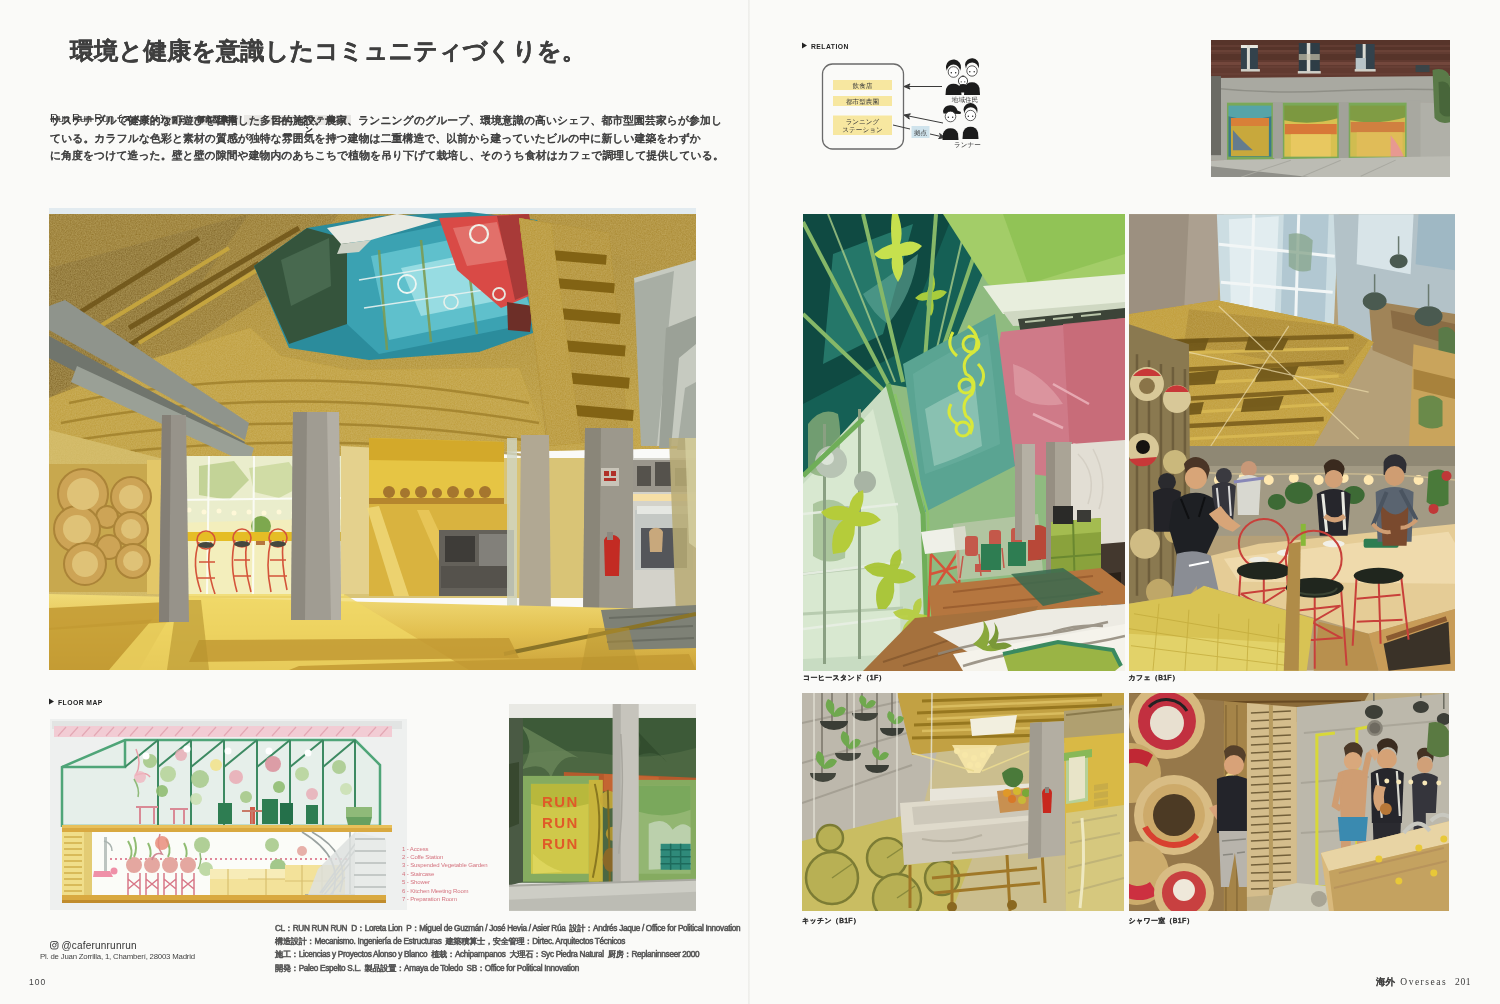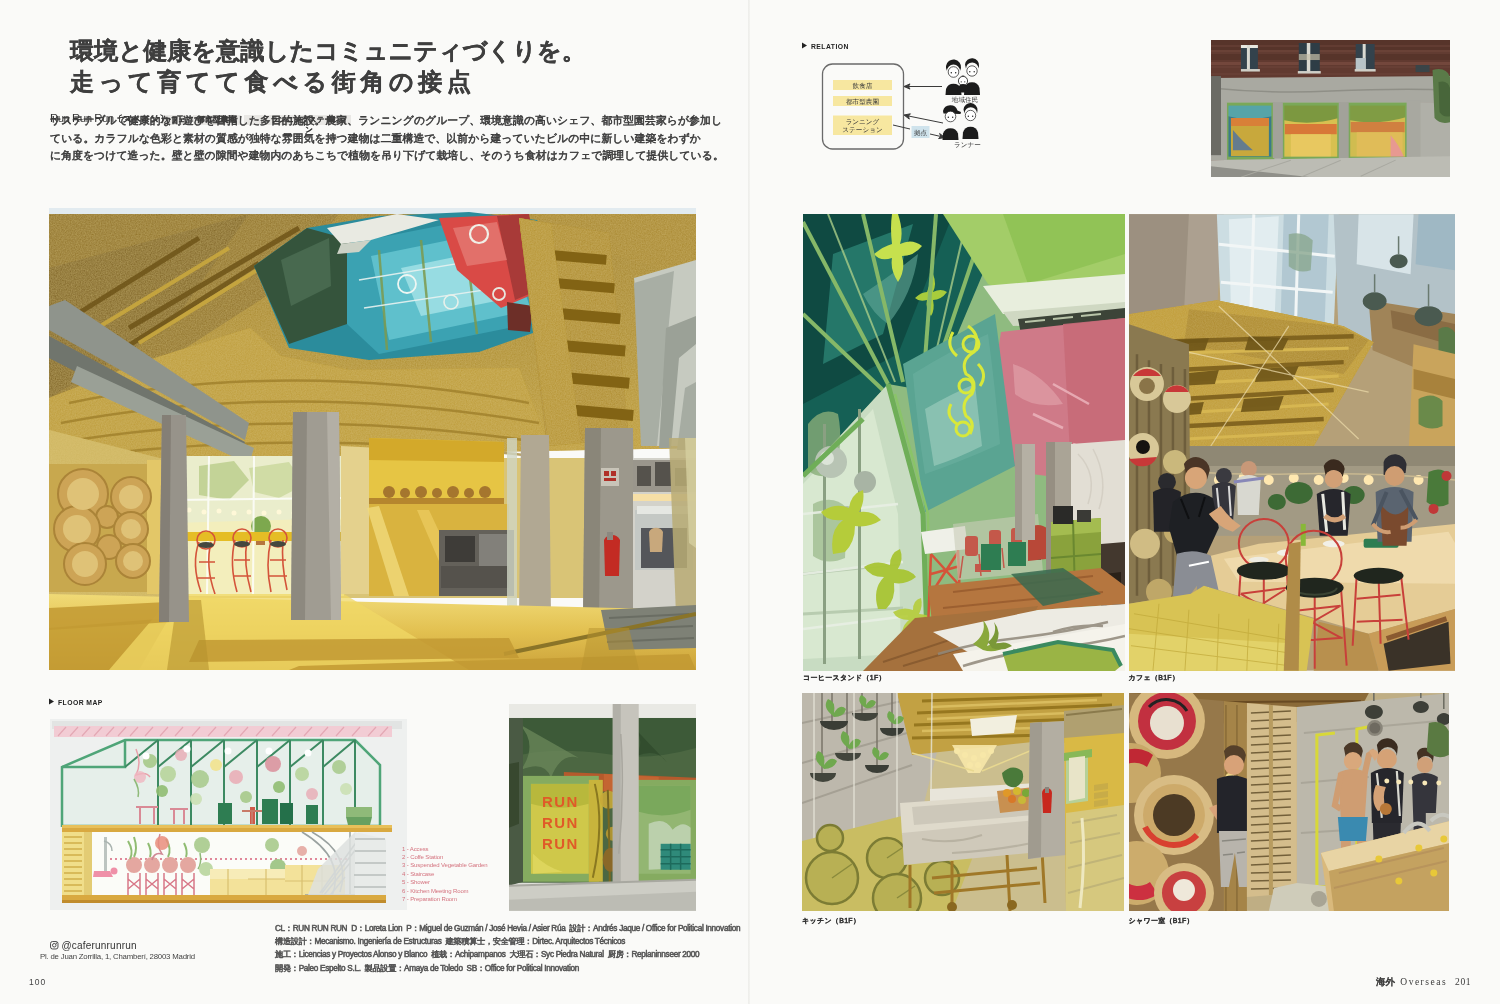--- a/index.html
+++ b/index.html
@@ -8,21 +8,21 @@
   .cjk{-webkit-text-stroke:0.55px currentColor;}
   .tag{display:inline-block;background:#e9e8e5;color:#3a3a3a;font-size:8px;height:10.5px;line-height:10.5px;text-align:center;vertical-align:middle;}
 </style>
 </head>
 <body>
 
 <div class="abs" style="left:748px;top:0;width:2px;height:1004px;background:linear-gradient(90deg,#ededea,#f3f3f0);"></div>
 
 <div class="abs cjk" style="left:50px;top:36px;width:700px;font-size:24px;color:#3f3f3f;line-height:30.5px;font-weight:bold;margin-left:20px;-webkit-text-stroke:0.3px #3f3f3f;">
 <span style="letter-spacing:0.2px;">環境と健康を意識したコミュニティづくりを。</span><br>
-<span style="letter-spacing:4.7px;">走って育てて食べる街角の接点</span></div>
+</div>
 
 <div class="abs" style="left:50px;top:112px;font-size:11.5px;color:#333;">
   <span style="letter-spacing:-0.55px;">Run Run Run</span><span class="cjk" style="font-size:9px;letter-spacing:0;">〔スペイン〕</span>
 </div>
 
 <div class="abs tag cjk" style="left:163px;top:114.5px;width:23px;font-size:7px;">カフェ</div>
 
 <div class="abs tag cjk" style="left:192.5px;top:114.5px;width:48px;">都市型農園</div>
 
 <div class="abs tag cjk" style="left:243.5px;top:114.5px;width:83px;font-size:7.5px;padding-left:24px;">ランニングステーション</div>

